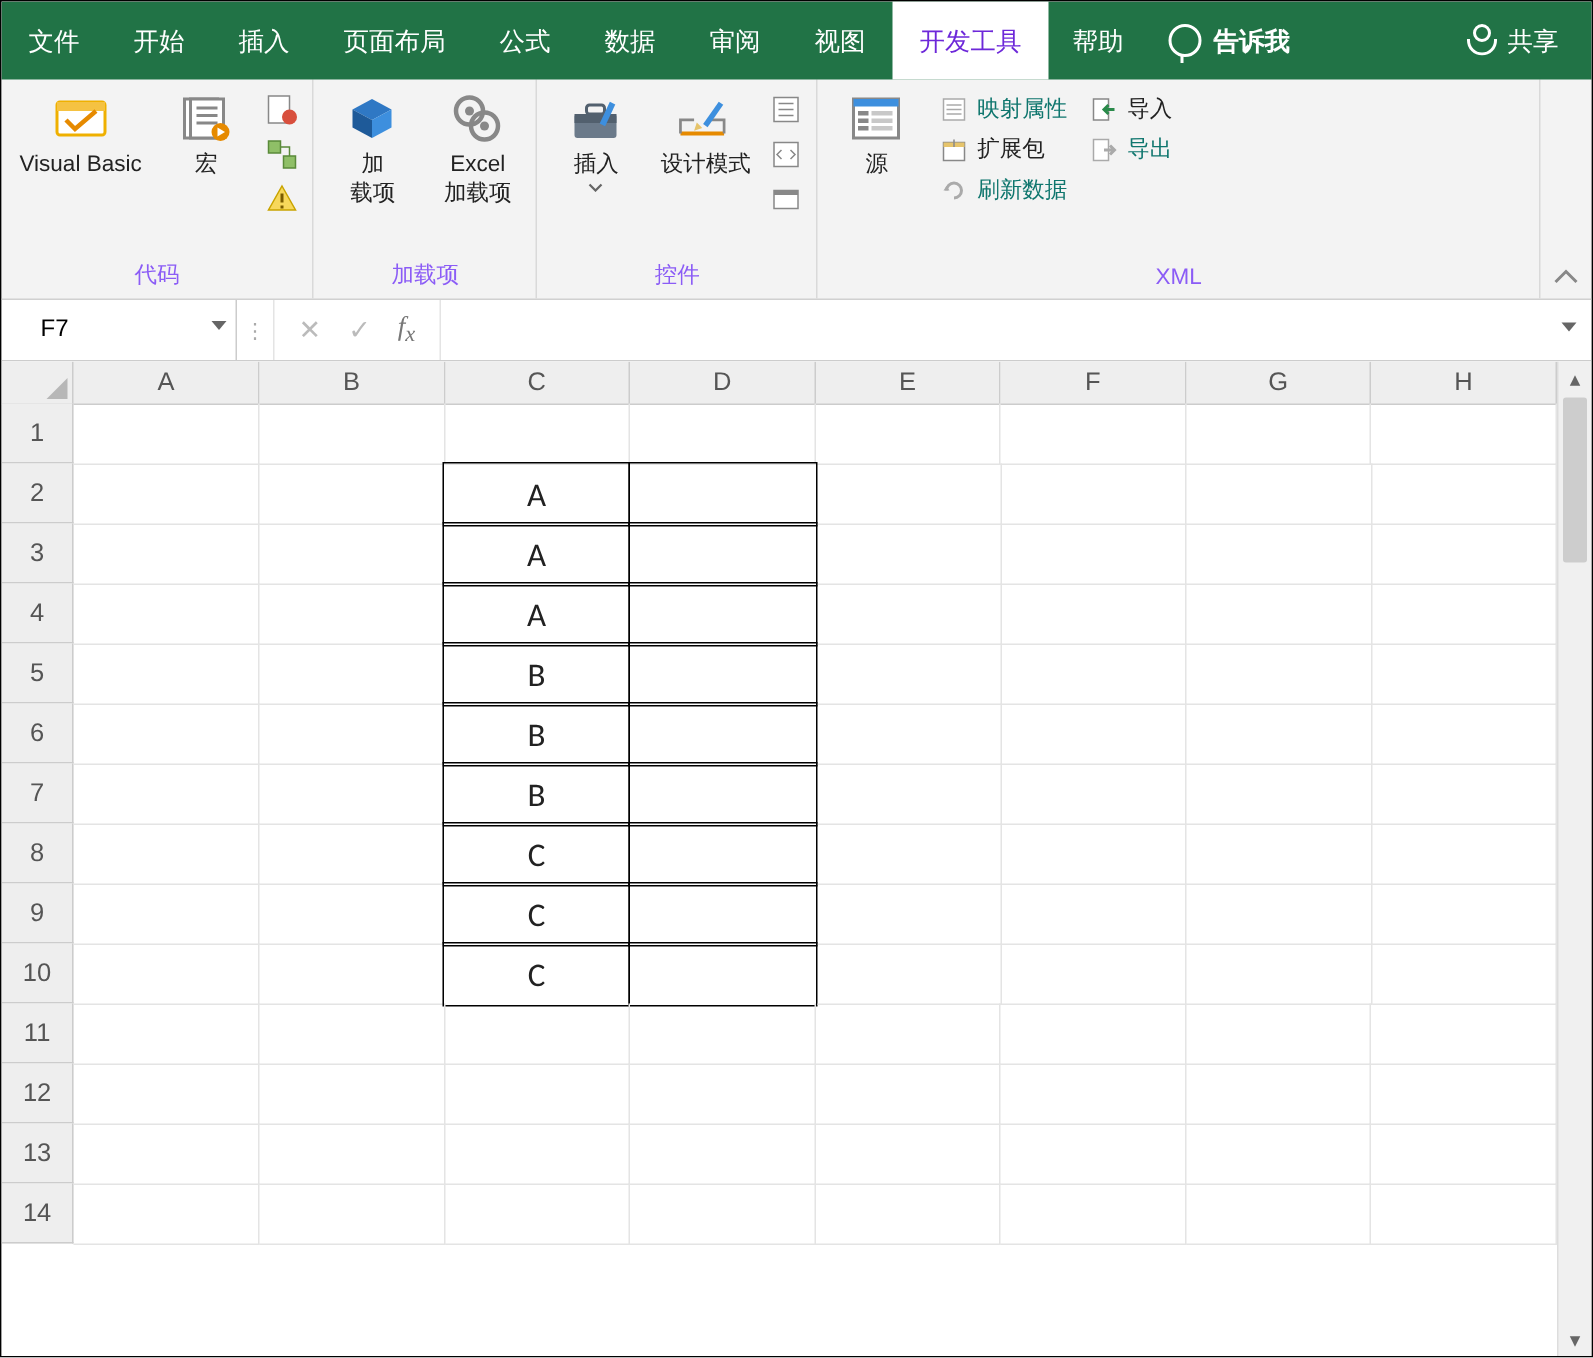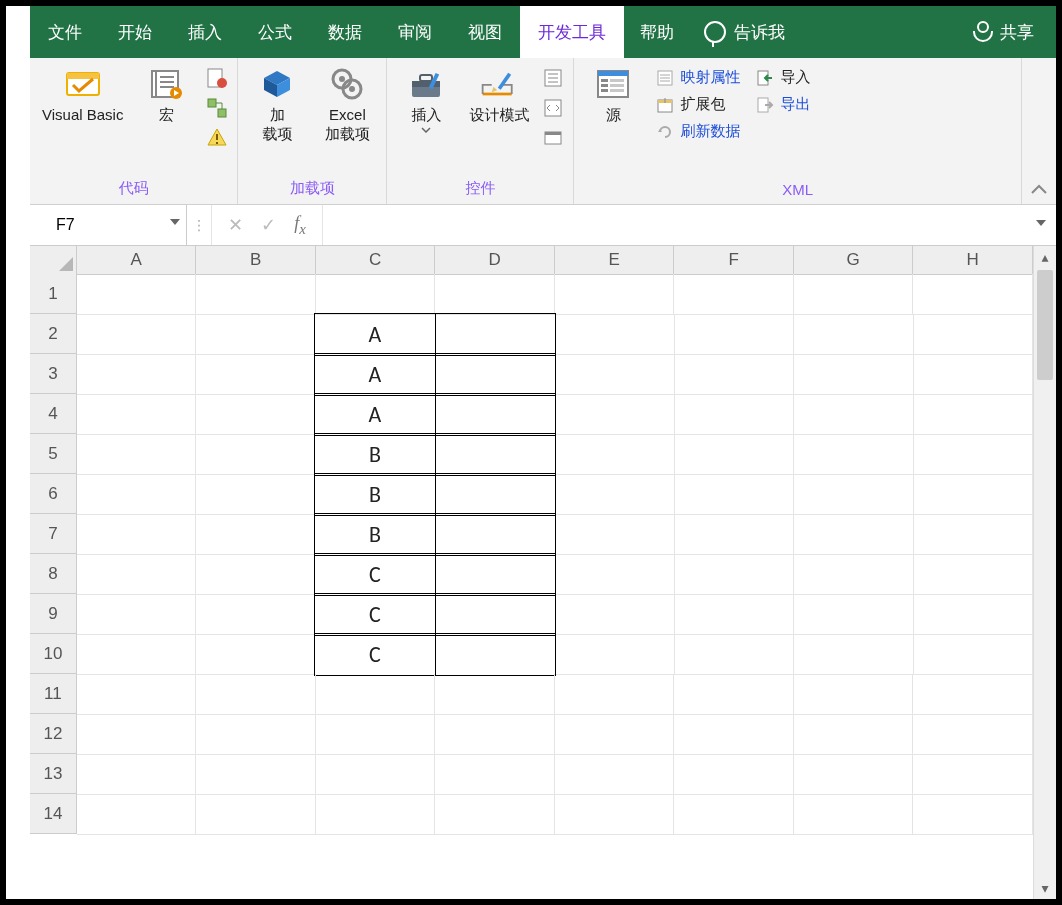--- a/index.html
+++ b/index.html
@@ -1,40 +1,40 @@
 <!DOCTYPE html>
 <html><head>
 <meta charset="utf-8">
 <style>
   html,body{margin:0;padding:0;font-family:"Microsoft YaHei","Segoe UI",sans-serif;font-size:14px;background:#fff;color:#222;}
-  .app{width:1062px;height:905px;display:flex;flex-direction:column;overflow:hidden;border:6px solid #000000;box-sizing:border-box;padding-left:24px;}
+  .app{width:1062px;height:905px;display:flex;flex-direction:column;overflow:hidden;border:1px solid #000000;box-sizing:border-box;}
   
   .tabstrip{height:52px;background:#217346;display:flex;align-items:stretch;color:#fff;position:relative;}
   .tab{display:flex;align-items:center;padding:0 18px;font-size:17px;cursor:pointer;white-space:nowrap;position:relative;}
   .tab.active{background:#fff;color:#6d28d9;}
   .tab.help{padding:0 16px;}
-  .tabstrip .tell{display:flex;align-items:center;gap:8px;padding:0 14px;font-size:17px;}
+  .tabstrip .tell{display:flex;align-items:center;gap:8px;padding:0 14px;font-size:17px;font-weight:bold;}
   .tabstrip .share{display:flex;align-items:center;gap:8px;padding:0 22px;font-size:17px;margin-left:auto;}
   .bulb{width:18px;height:18px;border:2px solid #fff;border-radius:50%;position:relative;}
   .bulb::after{content:"";position:absolute;width:2px;height:5px;background:#fff;left:6px;bottom:-6px;}
   .person{width:18px;height:18px;position:relative;}
   .person::before{content:"";position:absolute;width:8px;height:8px;border:2px solid #fff;border-radius:50%;left:3px;top:-2px;}
   .person::after{content:"";position:absolute;width:16px;height:9px;border:2px solid #fff;border-top:none;border-radius:0 0 10px 10px;left:-1px;top:8px;}
   
   .ribbon{height:146px;background:#f3f3f3;border-bottom:1px solid #d0d0d0;display:flex;align-items:stretch;}
   .group{display:flex;flex-direction:column;align-items:center;border-right:1px solid #d9d9d9;padding:4px 6px 0;}
   .group-body{flex:1;display:flex;align-items:flex-start;gap:4px;}
   .group-label{font-size:15px;color:#8b5cf6;padding:4px 0 6px;}
   .bigbtn{display:flex;flex-direction:column;align-items:center;justify-content:flex-start;width:auto;min-width:54px;padding:2px 6px 0;cursor:pointer;gap:2px;}
   .bigbtn .lbl{font-size:15px;text-align:center;line-height:1.25;}
   .iconbox{width:40px;height:40px;display:flex;align-items:center;justify-content:center;}
   .smallcol{display:flex;flex-direction:column;gap:2px;padding-top:2px;}
   .smallbtn{width:28px;height:28px;display:flex;align-items:center;justify-content:center;cursor:pointer;}
   .xmlcol{display:flex;flex-direction:column;gap:4px;padding-top:4px;}
-  .xmlbtn{display:flex;align-items:center;gap:6px;font-size:15px;color:#1d4ed8;padding:2px 6px;cursor:pointer;}
+  .xmlbtn{display:flex;align-items:center;gap:6px;font-size:15px;color:#0f766e;padding:2px 6px;cursor:pointer;}
   .xmlbtn.enabled{color:#222;}
   .collapse{width:34px;display:flex;align-items:flex-end;justify-content:center;padding-bottom:8px;cursor:pointer;color:#777;}
   
   .fbar{height:40px;border-bottom:1px solid #ccc;display:flex;align-items:stretch;background:#fff;}
   .namebox{width:140px;border-right:1px solid #ccc;display:flex;align-items:center;padding:0 8px;position:relative;}
   .namebox input{border:none;outline:none;font-size:16px;width:100%;background:transparent;font-family:inherit;margin-left:16px;}
   .namebox .dd{position:absolute;right:6px;top:14px;width:0;height:0;border-left:5px solid transparent;border-right:5px solid transparent;border-top:6px solid #666;}
   .fdots{width:24px;display:flex;align-items:center;justify-content:center;color:#aaa;border-right:1px solid #e4e4e4;}
   .fctl{display:flex;align-items:center;gap:18px;padding:0 16px;color:#bbb;border-right:1px solid #e4e4e4;}
   .fx{font-style:italic;font-family:"Times New Roman",serif;font-size:18px;color:#777;}
@@ -62,20 +62,21 @@
 </style>
 </head>
 <body>
 
 <div class="app">
 
   <div class="tabstrip">
     <div class="tab">文件</div>
     <div class="tab">开始</div>
     <div class="tab">插入</div>
+    <div class="tab">页面布局</div>
     <div class="tab">公式</div>
     <div class="tab">数据</div>
     <div class="tab">审阅</div>
     <div class="tab">视图</div>
     <div class="tab active">开发工具</div>
     <div class="tab help">帮助</div>
     <div class="tell">
       <span class="bulb"></span>
       <span>告诉我</span>
     </div>

